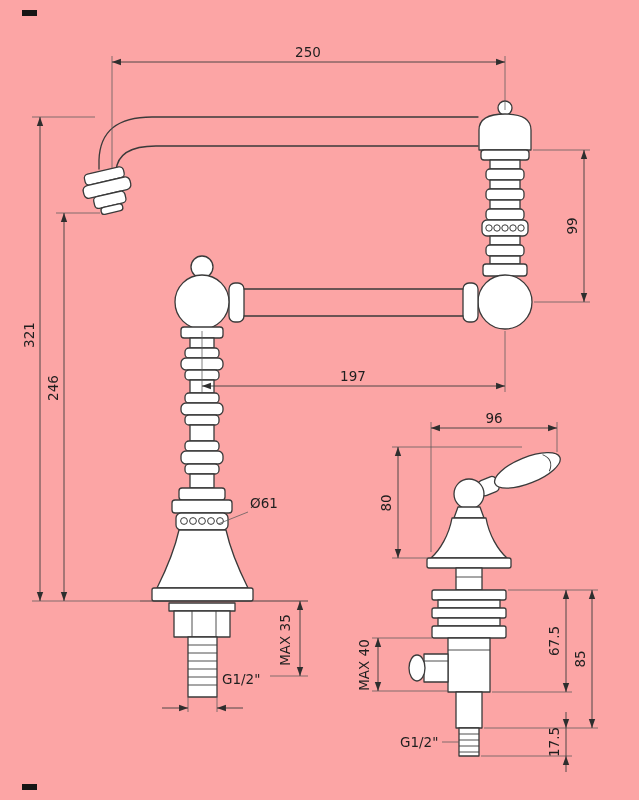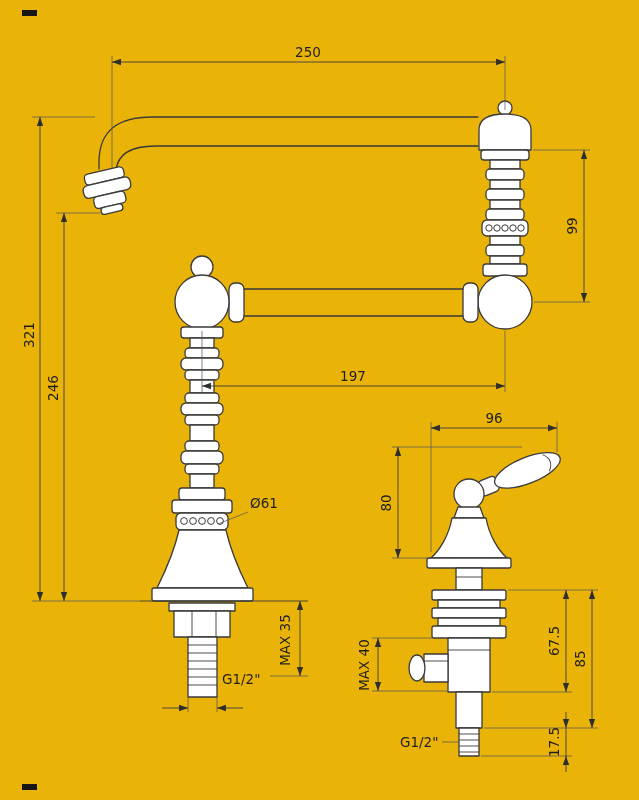--- a/index.html
+++ b/index.html
@@ -1,16 +1,16 @@
 <!DOCTYPE html>
 <html><head>
 <meta charset="utf-8">
 <style>
   html,body{margin:0;padding:0;background:#fff;}
-  .canvas{position:relative;width:639px;height:800px;background:#eab308;font-family:"DejaVu Sans",sans-serif;overflow:hidden;}
+  .canvas{position:relative;width:639px;height:800px;background:#fca5a5;font-family:"DejaVu Sans",sans-serif;overflow:hidden;}
   svg{display:block;}
   .outline{fill:#ffffff;stroke:#3a3a3a;stroke-width:1.3;stroke-linejoin:round;}
   .line{fill:none;stroke:#3a3a3a;stroke-width:1.3;stroke-linecap:round;}
   .thin{fill:none;stroke:#3a3a3a;stroke-width:0.9;}
   .dim{fill:none;stroke:#3c3c3c;stroke-width:0.9;}
   .ext{fill:none;stroke:#5a5a5a;stroke-width:0.75;}
   .dimtext{font-family:"DejaVu Sans",sans-serif;font-size:13.5px;fill:#1f1f1f;}
   .bead{fill:#ffffff;stroke:#3a3a3a;stroke-width:1;}
   .mark{fill:#161616;}
 </style>

